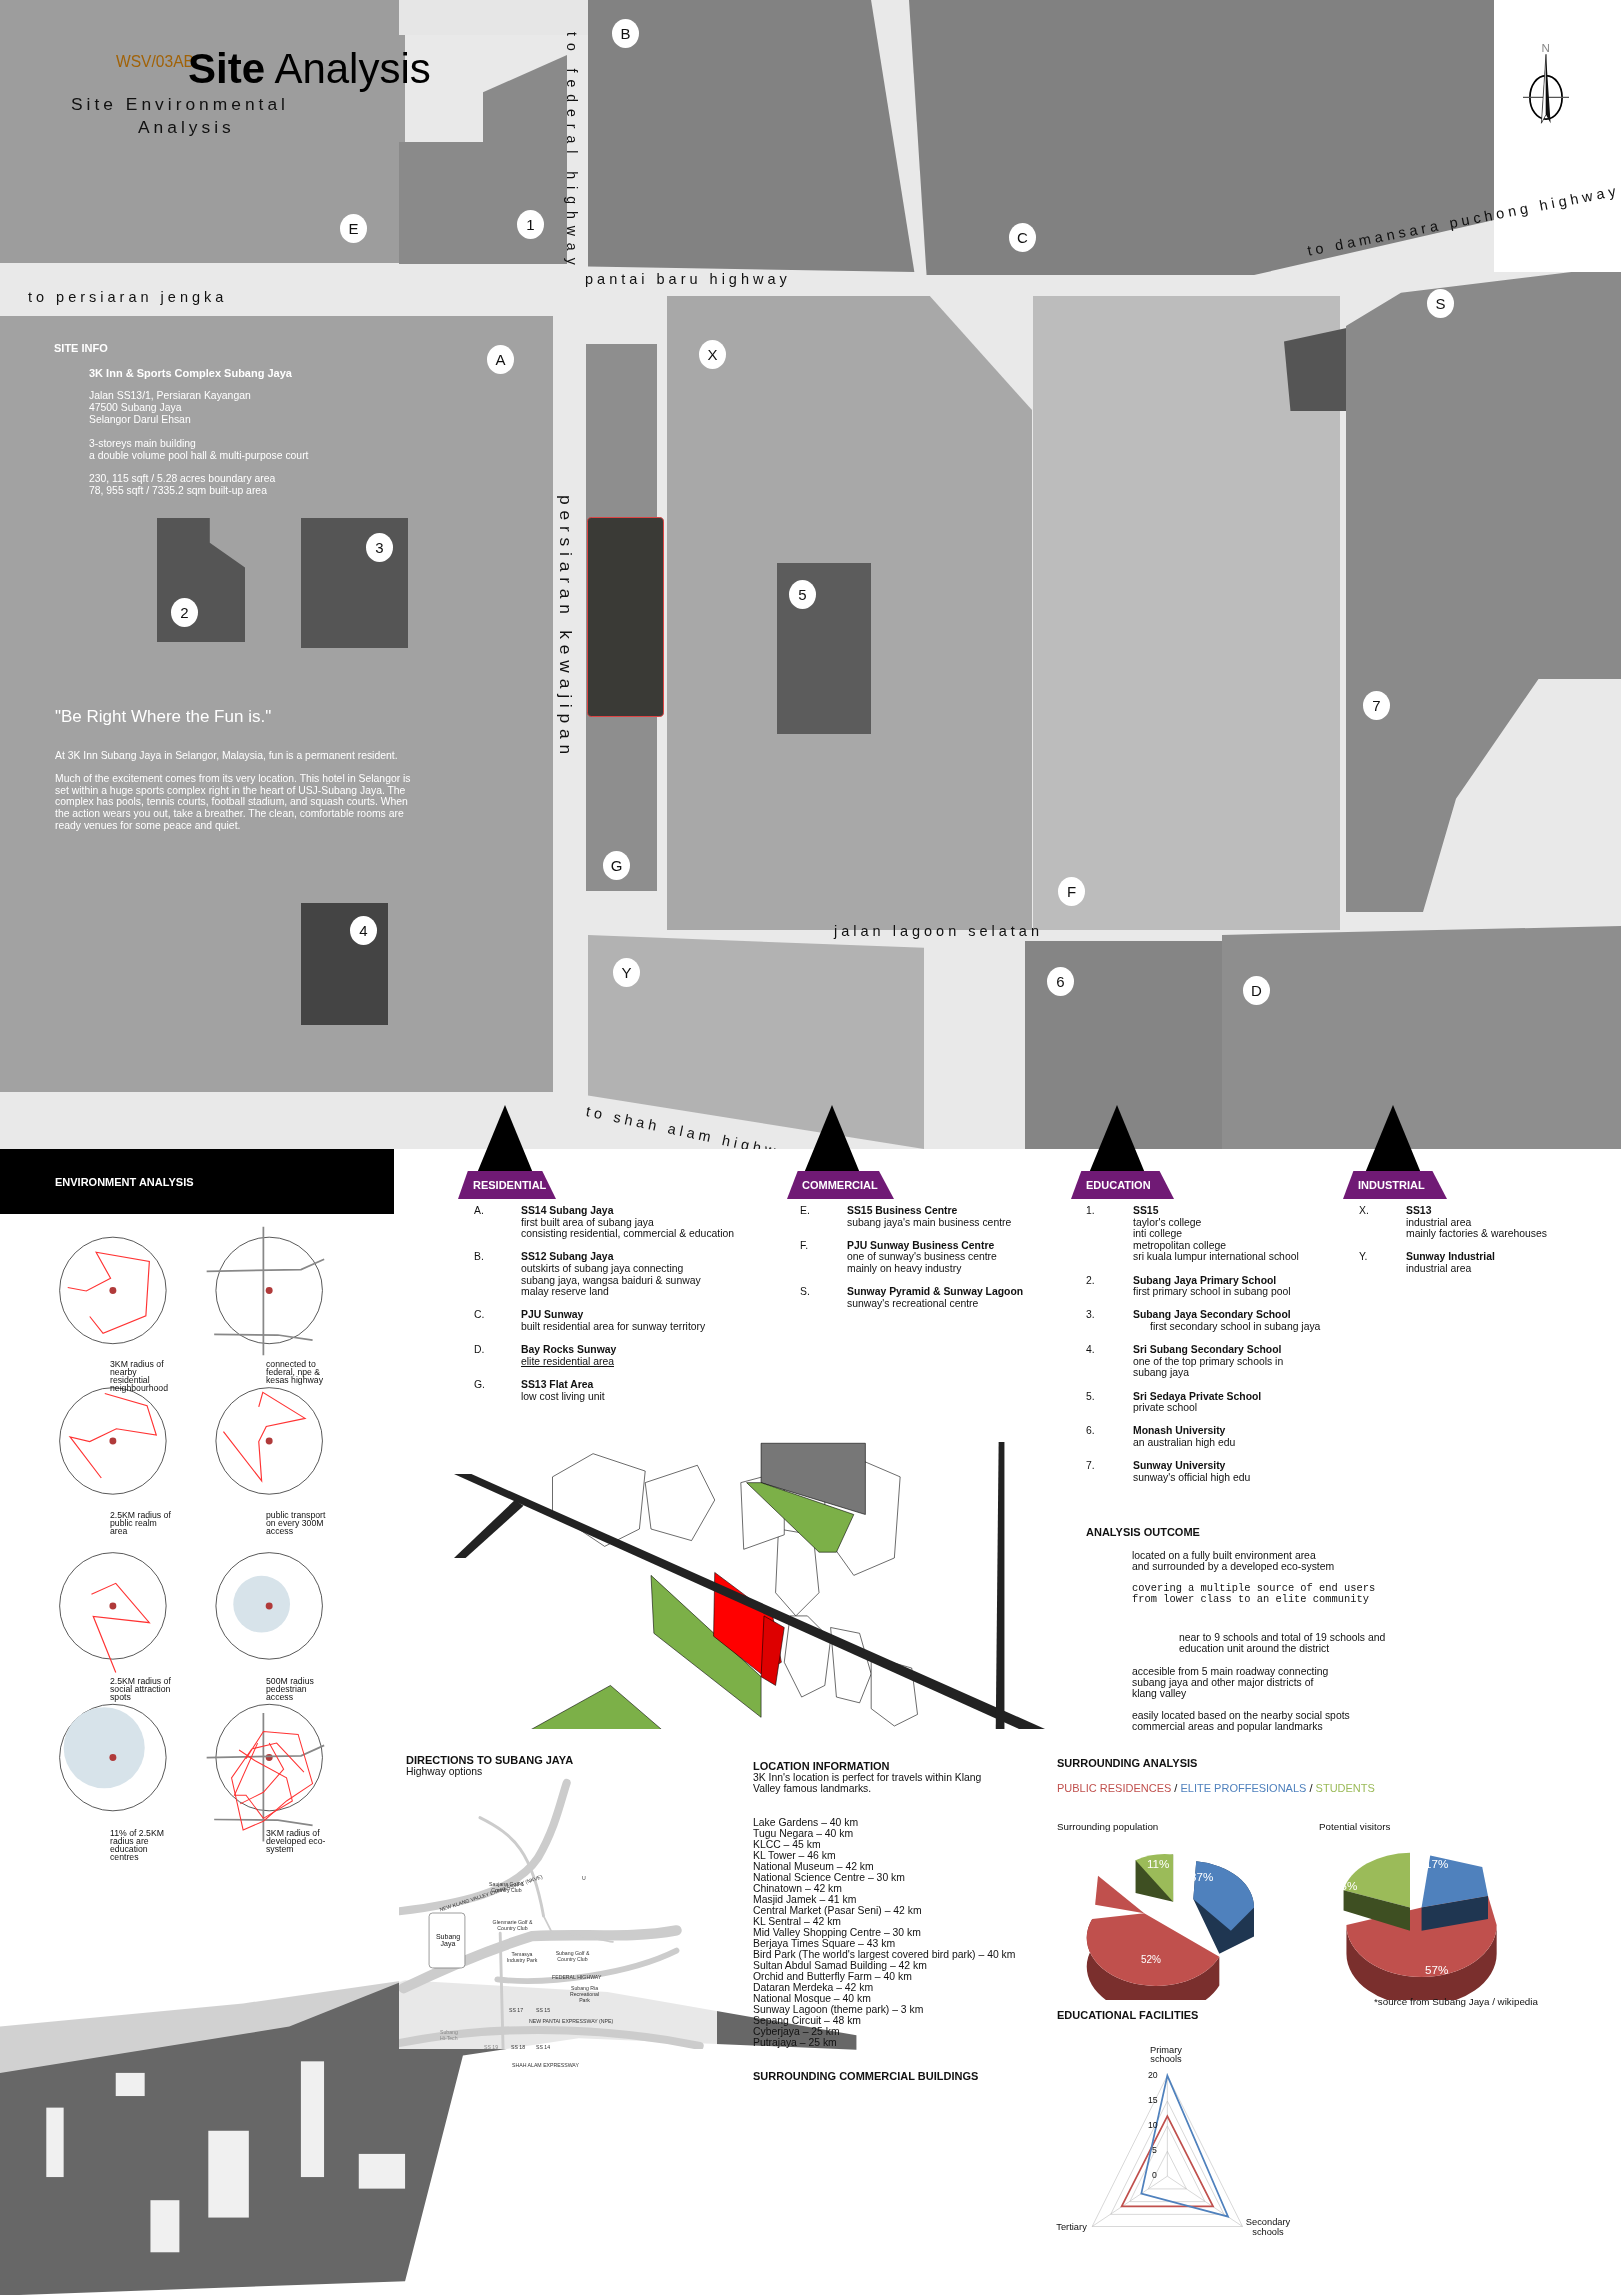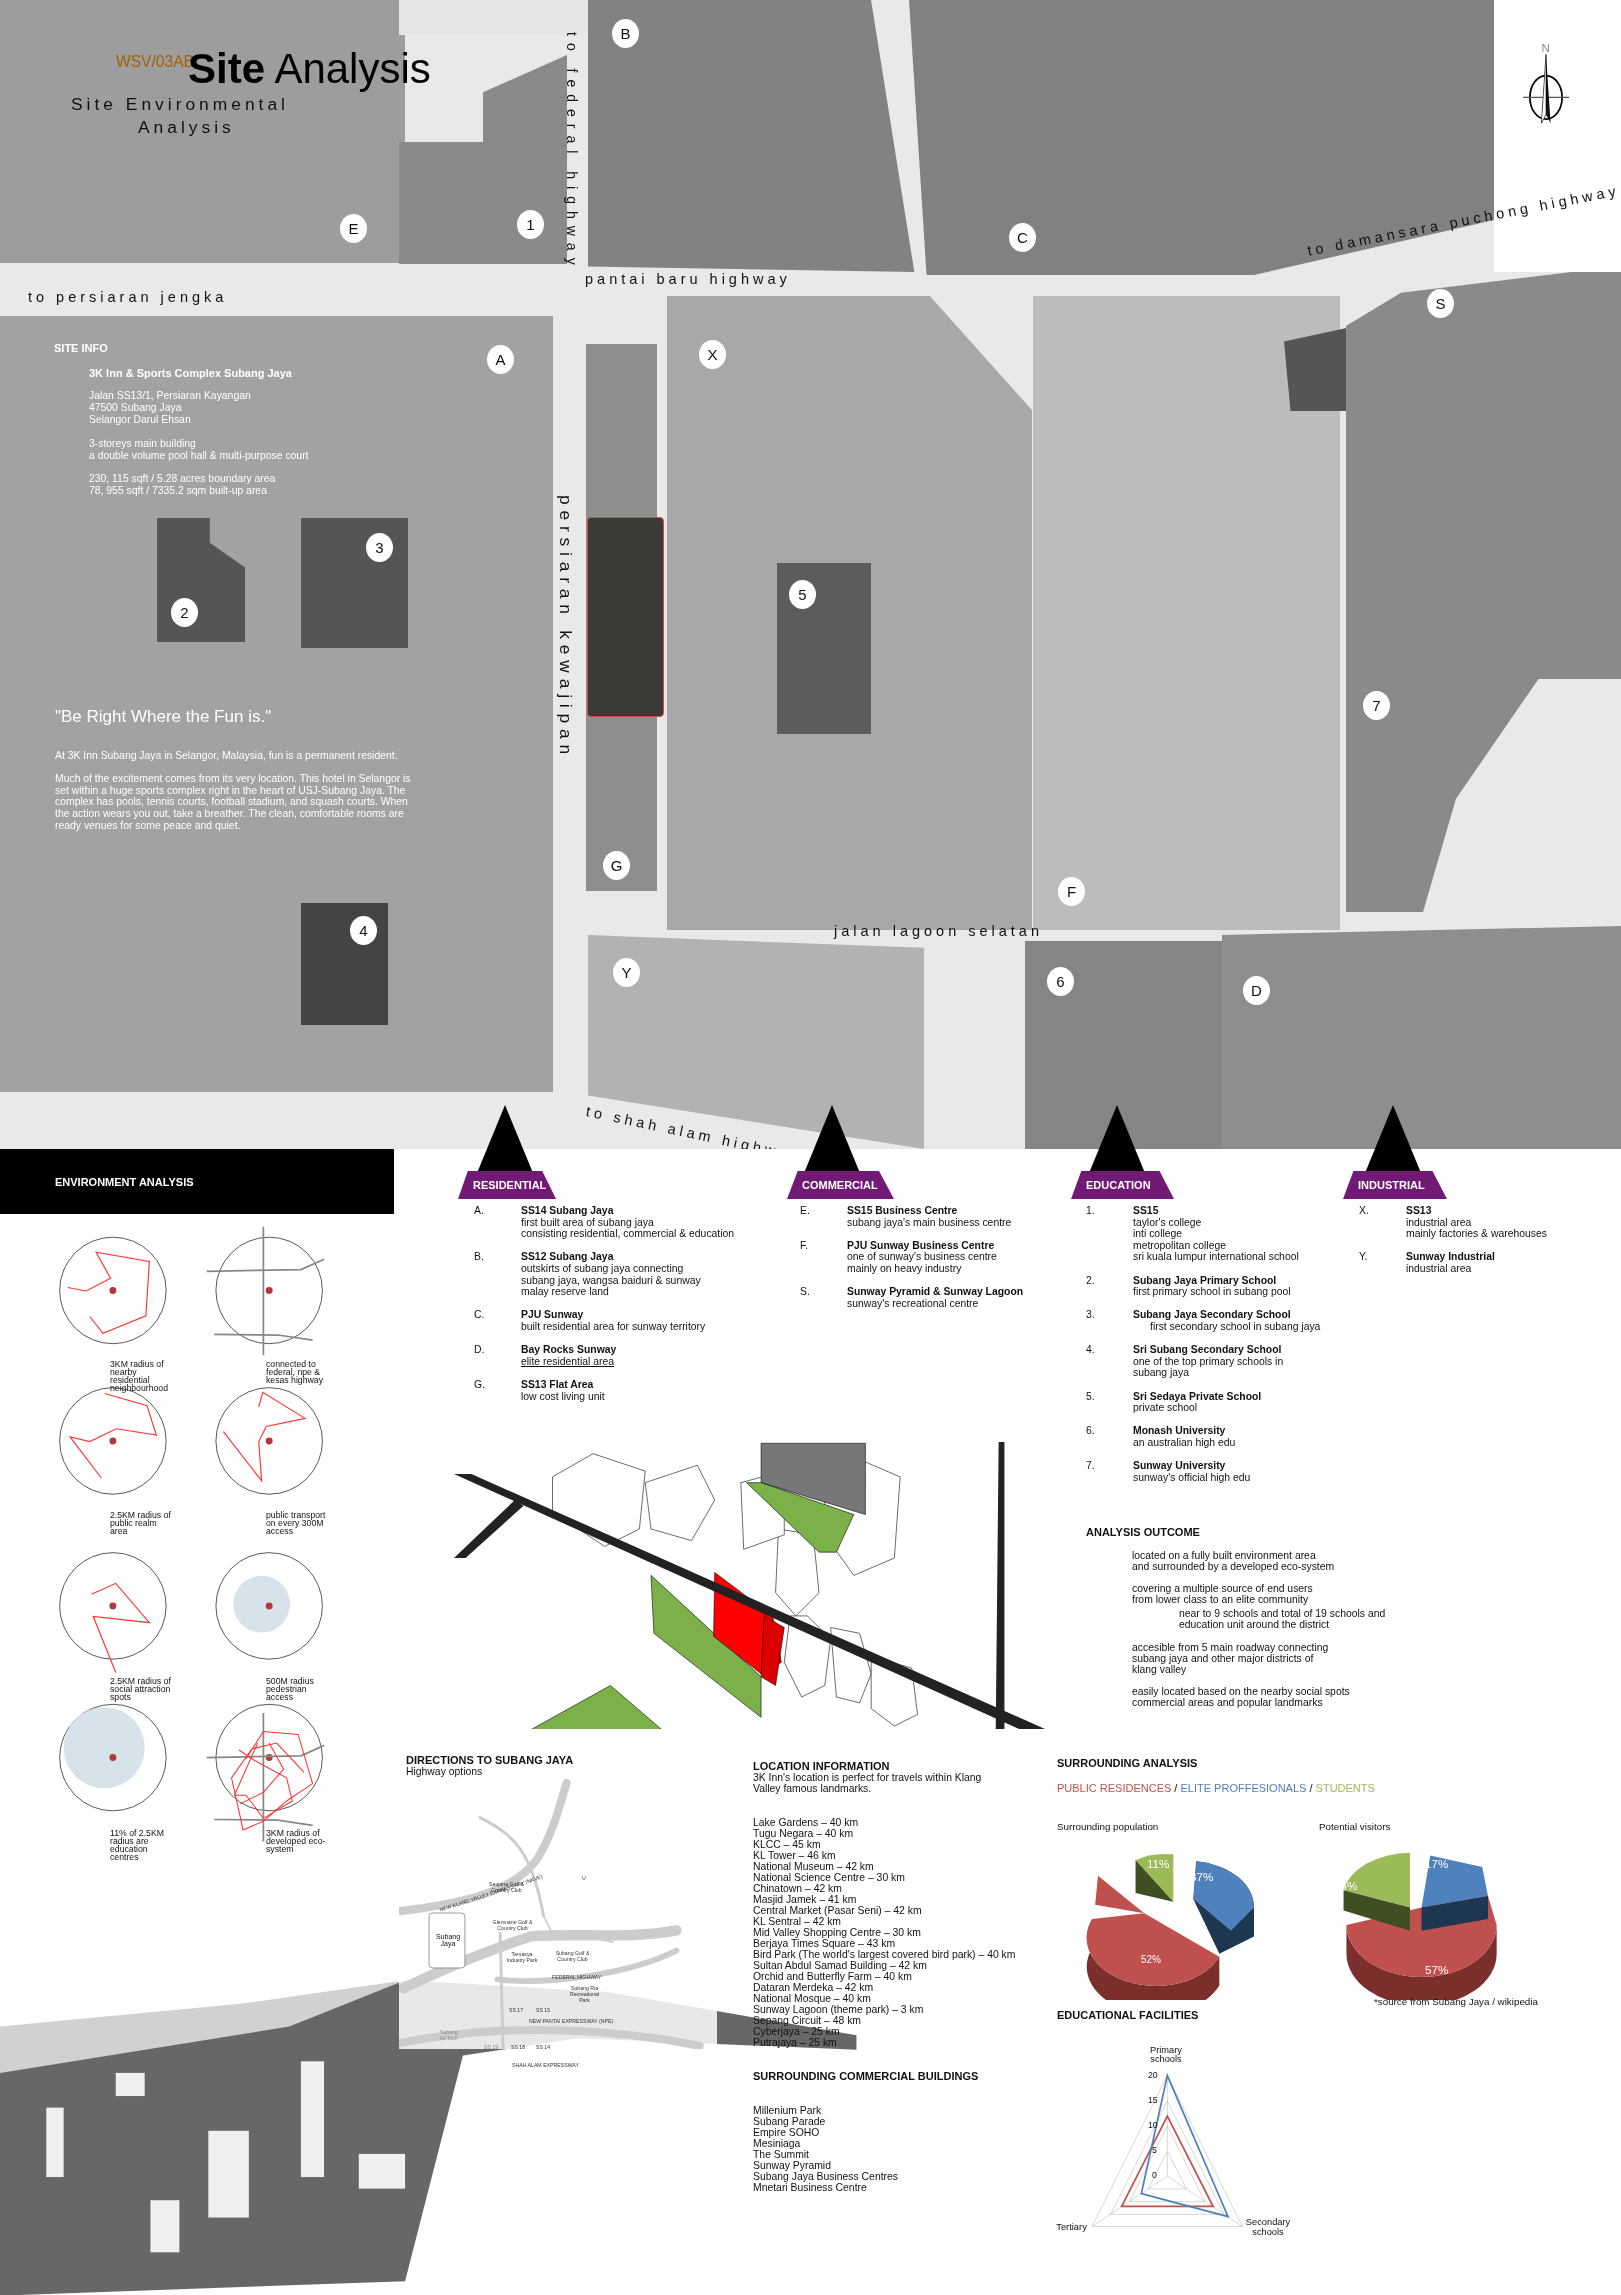--- a/index.html
+++ b/index.html
@@ -339,21 +339,21 @@
     <polygon points="0,200 20,200 120,110 105,100" fill="#222"></polygon>
     <polygon points="940,0 950,0 950,495 935,495" fill="#222"></polygon>
   </svg>
 </div>
 
 <div class="abs" style="left:1086px;top:1526px;width:313px">
   <h5 class="sec" style="margin-bottom:11.6px">ANALYSIS OUTCOME</h5>
   <div id="outcome-points" style="margin-left:46px">
       <div class="pl" style="white-space: pre-line; margin-bottom: 11.6px;">located on a fully built environment area
 and surrounded by a developed eco-system</div>
-      <div class="pl" style="white-space: pre-line; margin-bottom: 3px;">covering a multiple source of end users
+      <div class="pl" style="white-space: pre-line; margin-bottom: 27px; font-family: Liberation Mono, monospace;">covering a multiple source of end users
 from lower class to an elite community</div>
       <div class="pl" style="white-space: pre-line; margin-bottom: 11.6px; margin-left: 47px;">near to 9 schools and total of 19 schools and
 education unit around the district</div>
       <div class="pl" style="white-space: pre-line; margin-bottom: 11.6px;">accesible from 5 main roadway connecting
 subang jaya and other major districts of
 klang valley</div>
       <div class="pl" style="white-space: pre-line; margin-bottom: 11.6px;">easily located based on the nearby social spots
 commercial areas and popular landmarks</div>
     </div>
 </div>
@@ -429,30 +429,20 @@
       <div>Sultan Abdul Samad Building – 42 km</div>
       <div>Orchid and Butterfly Farm – 40 km</div>
       <div>Dataran Merdeka – 42 km</div>
       <div>National Mosque – 40 km</div>
       <div>Sunway Lagoon (theme park) – 3 km</div>
       <div>Sepang Circuit – 48 km</div>
       <div>Cyberjaya – 25 km</div>
       <div>Putrajaya – 25 km</div>
     </div>
   <h5 class="sec" style="margin-top:22px;margin-bottom:23px">SURROUNDING COMMERCIAL BUILDINGS</h5>
-  <div id="buildings" class="pl">
-      <div>Millenium Park</div>
-      <div>Subang Parade</div>
-      <div>Empire SOHO</div>
-      <div>Mesiniaga</div>
-      <div>The Summit</div>
-      <div>Sunway Pyramid</div>
-      <div>Subang Jaya Business Centres</div>
-      <div>Mnetari Business Centre</div>
-    </div>
 </div>
 
 <div class="abs" style="left:1057px;top:1757px;width:550px">
   <h5 class="sec">SURROUNDING ANALYSIS</h5>
   <div style="font-size:11px;margin-top:12.7px">
     <span style="color:#c0504d">PUBLIC RESIDENCES</span><span> / </span><span style="color:#4f81bd">ELITE PROFFESIONALS</span><span> / </span><span style="color:#9bbb59">STUDENTS</span>
   </div>
   <div class="abs" style="left:0;top:64px;font-size:9.8px">Surrounding population</div>
   <div class="abs" style="left:262px;top:64px;font-size:9.8px">Potential visitors</div>
 

